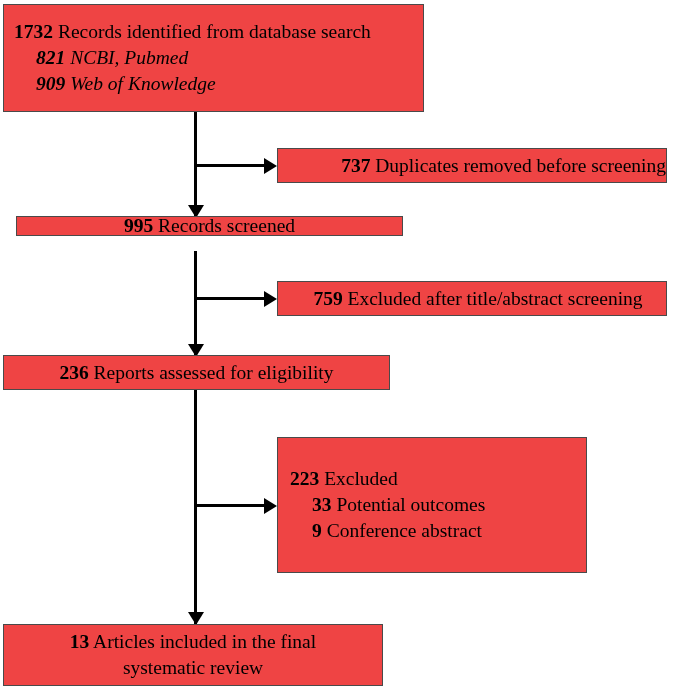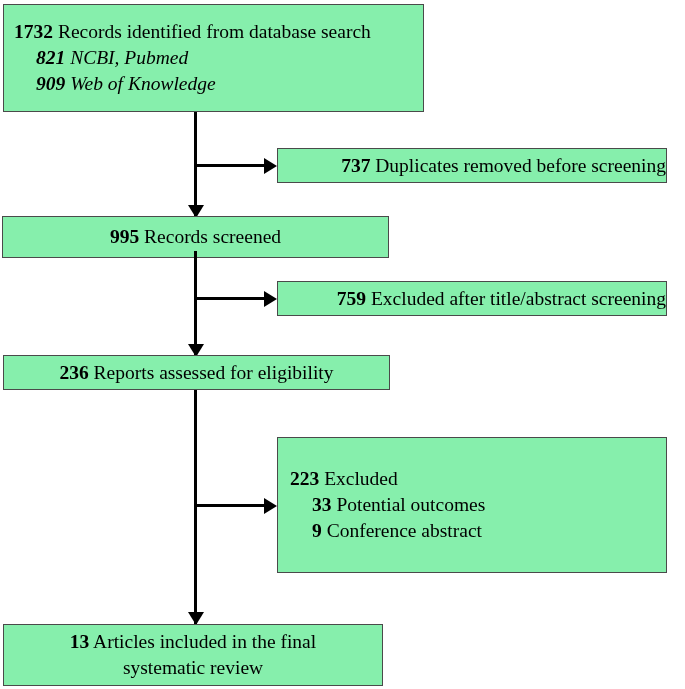--- a/index.html
+++ b/index.html
@@ -18,21 +18,21 @@
     height: 689px;
     background: #ffffff;
     overflow: hidden;
   }
 
   
   .box {
     position: absolute;
     box-sizing: border-box;
     border: 1.5px solid #4a4a4a;
-    background: #86efac;
+    background: #ef4444;
     display: flex;
     flex-direction: column;
     justify-content: center;
   }
   .box-lines {
     display: block;
   }
   .line {
     font-size: 19.5px;
     line-height: 26px;
@@ -64,24 +64,24 @@
   #box-identified .line {
     text-align: left;
   }
   #box-identified .line.sub {
     padding-left: 22px;
     font-style: italic;
   }
 
   
   #box-screened {
-    left: 2px;
+    left: 16px;
     top: 216px;
     width: 387px;
-    height: 42px;
+    height: 20px;
   }
 
   
   #box-assessed {
     left: 3px;
     top: 355px;
     width: 387px;
     height: 35px;
     font-family: Liberation Serif, serif;
   }
@@ -102,26 +102,26 @@
     height: 35px;
   }
   #box-duplicates .line { text-align: right; padding-left: 12px; }
 
   #box-excluded-screen {
     left: 277px;
     top: 281px;
     width: 390px;
     height: 35px;
   }
-  #box-excluded-screen .line { text-align: right; padding-left: 12px; }
+  #box-excluded-screen .line { text-align: center; padding-left: 12px; }
 
   #box-excluded-elig {
     left: 277px;
     top: 437px;
-    width: 390px;
+    width: 310px;
     height: 136px;
     padding: 6px 0 6px 12px;
   }
   #box-excluded-elig .line { text-align: left; }
   #box-excluded-elig .line.sub { padding-left: 22px; }
 
   
   .conn {
     position: absolute;
     background: #000000;

